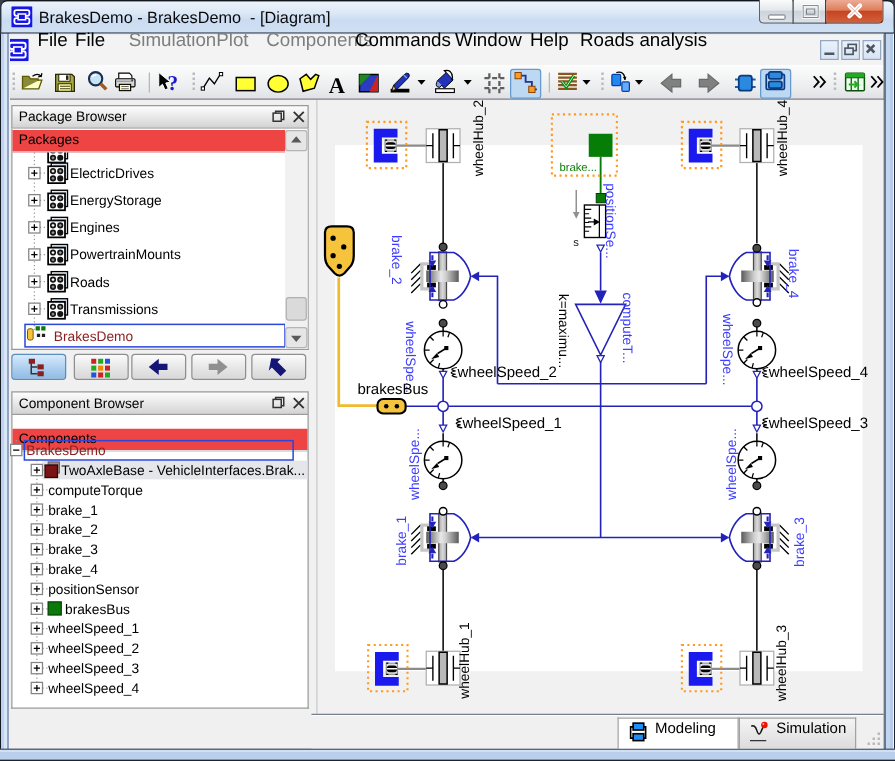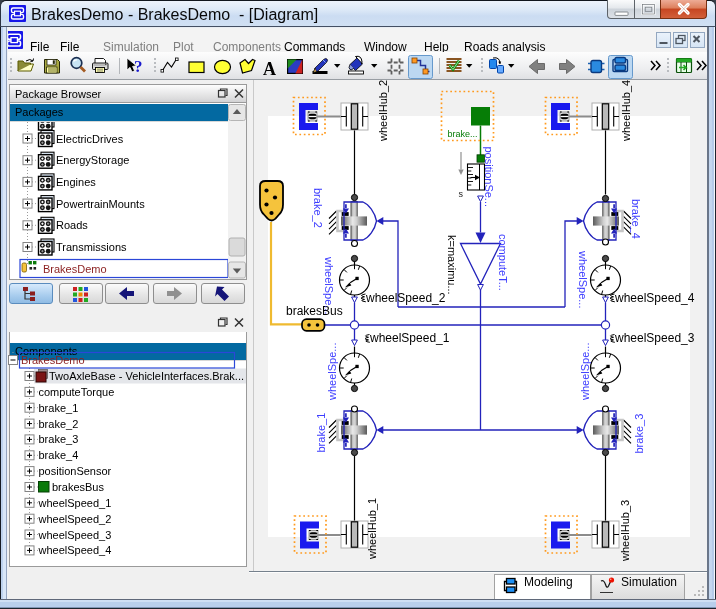--- a/index.html
+++ b/index.html
@@ -2,35 +2,35 @@
 <html><head><meta charset="utf-8">
 <style>
 html,body{margin:0;padding:0;background:#3a4049;width:716px;height:609px;overflow:hidden}
 *{box-sizing:border-box}
 body{font-family:"Liberation Sans",sans-serif;-webkit-font-smoothing:antialiased}
 .ab{position:absolute}
 #win{position:absolute;left:0;top:0;width:716px;height:609px}
 #titlebar{left:0;top:0;width:716px;height:27px;border-radius:6px 6px 0 0;
  background:linear-gradient(#edf3fb 0%,#dde9f7 35%,#cbdcf2 60%,#d0e0f3 100%);
  border-top:1px solid #11161d; border-left:1px solid #2a3340;border-right:1px solid #2a3340;border-bottom:1px solid #444f63;}
-#titletext{left:31px;top:6px;font-size:16px;color:#09090a;letter-spacing:0px}
+#titletext{left:31px;top:6px;font-size:13px;color:#09090a;letter-spacing:0px}
 .wbtn{top:0;height:19px;border:1px solid #5d6369;border-top:none;background:linear-gradient(#fafbfc 0%,#e4e8ec 45%,#cdd3da 50%,#dce1e7 100%)}
 #b_min{left:607px;width:28px;border-radius:0 0 0 4px}
 #b_max{left:634px;width:27px}
 #b_cls{left:660px;width:47px;border-radius:0 0 4px 0;background:linear-gradient(#edab96 0%,#dd7f5c 45%,#c64521 50%,#d2603a 100%);border-color:#772f12}
 #menubar{left:8px;top:27px;width:699px;height:25px;background:#f3f3f3;border-top:1px solid #e9edf2}
-.mi{top:40px;font-size:12px;color:#000}
+.mi{top:24px;font-size:15px;color:#000}
 .mg{color:#7e7e7e}
 .mdibtn{top:32px;width:15px;height:16px;background:linear-gradient(#eaf2fb,#d6e5f5);border:1px solid #93a7c0}
 #toolbar{left:8px;top:52px;width:699px;height:28px;background:linear-gradient(#fdfdfd,#ebecee 70%,#e0e1e4);border-bottom:1px solid #989da3}
 #mainbg{left:8px;top:80px;width:699px;height:519px;background:#f0f0f0}
 
 .ptitle{left:9px;width:238px;height:19px;background:linear-gradient(#fdfdfd,#dcdcdd 80%,#d2d2d4);border:1px solid #9a9a9a;font-size:11px;color:#000;padding:3px 0 0 5px}
 .pbody{left:9px;width:238px;background:#fff;border:1px solid #9a9a9a;border-top:none}
-.phead{font-size:11px;color:#000;background:#0369a1;border-bottom:1px solid #d8d8d8;padding:2px 0 0 5px}
+.phead{font-size:11px;color:#000;background:#ef4444;border-bottom:1px solid #d8d8d8;padding:2px 0 0 5px}
 .btn5{top:283px;height:21px;width:44px;border:1px solid #8e8e8e;border-radius:3px;background:linear-gradient(#fbfbfb,#e4e4e4 60%,#d8d8d8)}
 .btn5.sel{background:linear-gradient(#d7eafc,#a9cdee 60%,#90bce4);border-color:#5a8cbe}
 
 .tab{top:574px;height:25px;font-size:12px;color:#000;padding-top:0}
 #tabM{left:494px;width:97px;background:#fff;border:1px solid #a2a2a2;border-bottom:none;padding-left:29px}
 #tabS{left:591px;width:94px;background:linear-gradient(#f4f4f4,#dcdcdc);border:1px solid #a2a2a2;border-bottom:none;padding-left:29px}
 
 #fL{left:0;top:27px;width:8px;height:572px;background:linear-gradient(90deg,#151b24 0 1px,#bdd2ee 1px 3px,#d8e6f8 3px 6px,#94a4c0 6px 7px,#eef1f4 7px 8px)}
 #fR{left:707px;top:27px;width:9px;height:572px;background:linear-gradient(90deg,#6a7689 0 2px,#c3d6ef 2px 5px,#b5cbe9 5px 7px,#f2f6fc 7px 8px,#1d242e 8px 9px)}
 #fB{left:0;top:599px;width:716px;height:10px;background:linear-gradient(#5f6879 0 1px,#cfdff4 1px 3px,#b9cfec 3px 8px,#8195b5 8px 9px,#1d242e 9px 10px)}
@@ -327,20 +327,21 @@
           <rect x="11" y="5.5" width="4" height="4" fill="#cc2222"></rect>
           <rect x="0" y="11" width="4" height="4" fill="#2255dd"></rect>
           <rect x="5.5" y="11" width="4" height="4" fill="#cc2222"></rect>
           <rect x="11" y="11" width="4" height="4" fill="#22aa22"></rect>
         </g>
       </g>
 <path d="M119,293.5 l8,-6.5 v4 h7 v5 h-7 v4 z" fill="#151578"></path>
 <path d="M182,293.5 l-8,-6.5 v4 h-7 v5 h7 v4 z" fill="#909090"></path>
 <path d="M216,287 l7.5,0.5 -2.5,2.5 7,7 -4.5,4.5 -7,-7 -2.5,2.5 z" fill="#151578" transform="translate(1,-0.5)"></path>
 </svg>
+<div class="ab ptitle" style="top:313px">Component Browser</div>
 <svg class="ab" style="left:216px;top:316px" width="30" height="13">
 <rect x="2.5" y="3.5" width="6.5" height="6.5" fill="none" stroke="#333" stroke-width="1.2"></rect>
       <path d="M4.5,3.5 v-1.5 h6.5 v6.5 h-1.5" fill="none" stroke="#333" stroke-width="1.2"></path>
 <path d="M19,2.5 l8,8 M27,2.5 l-8,8" stroke="#333" stroke-width="1.5"></path>
 </svg>
 <div class="ab pbody" style="top:332px;height:235px"></div>
 <div class="ab phead" style="left:10px;top:343px;width:236px;height:18px">Components</div>
 <svg class="ab" id="comptree" style="left:8px;top:332px" width="241" height="236" viewBox="8 332 241 236">
 <rect x="34" y="368.5" width="212" height="15" fill="#e4e6ea"></rect>
 <g stroke="#9a9a9a" stroke-width="1" stroke-dasharray="1,2">

